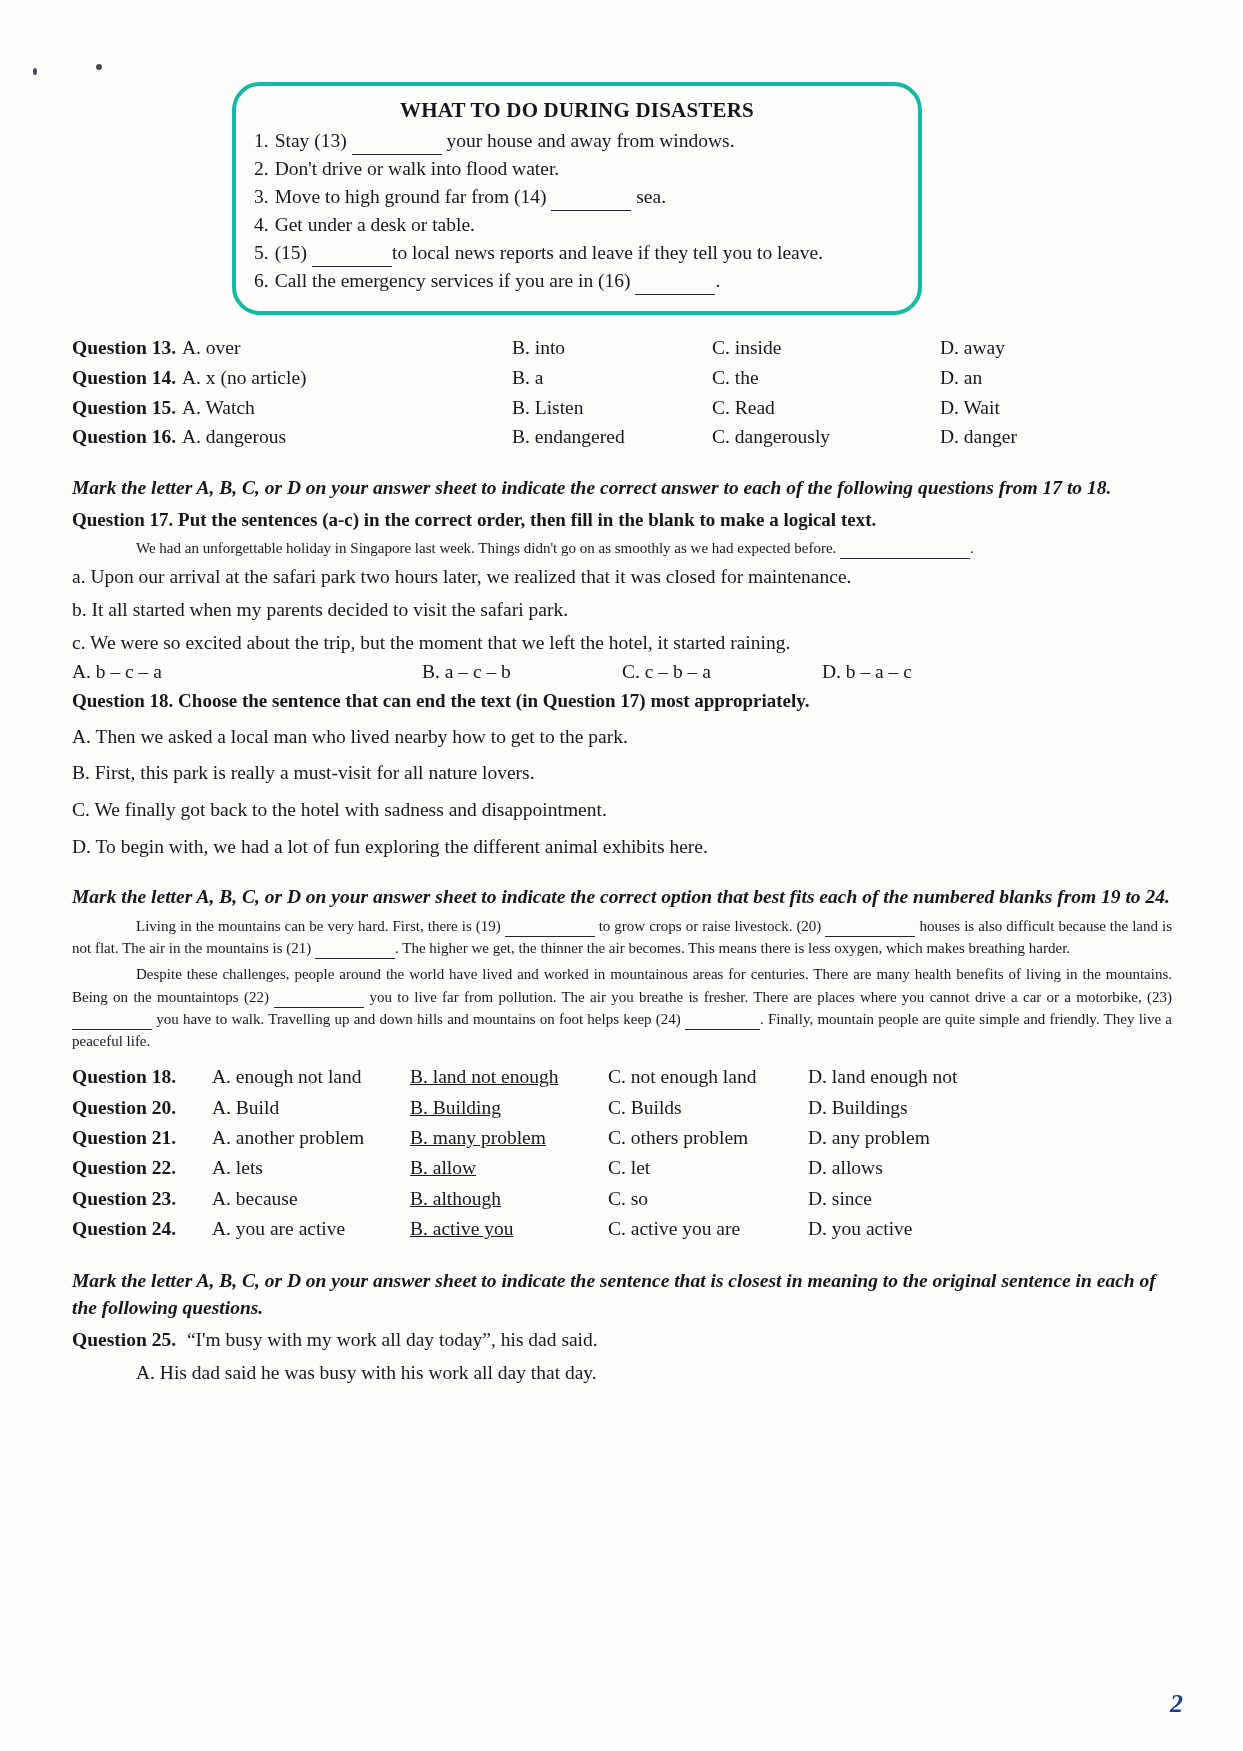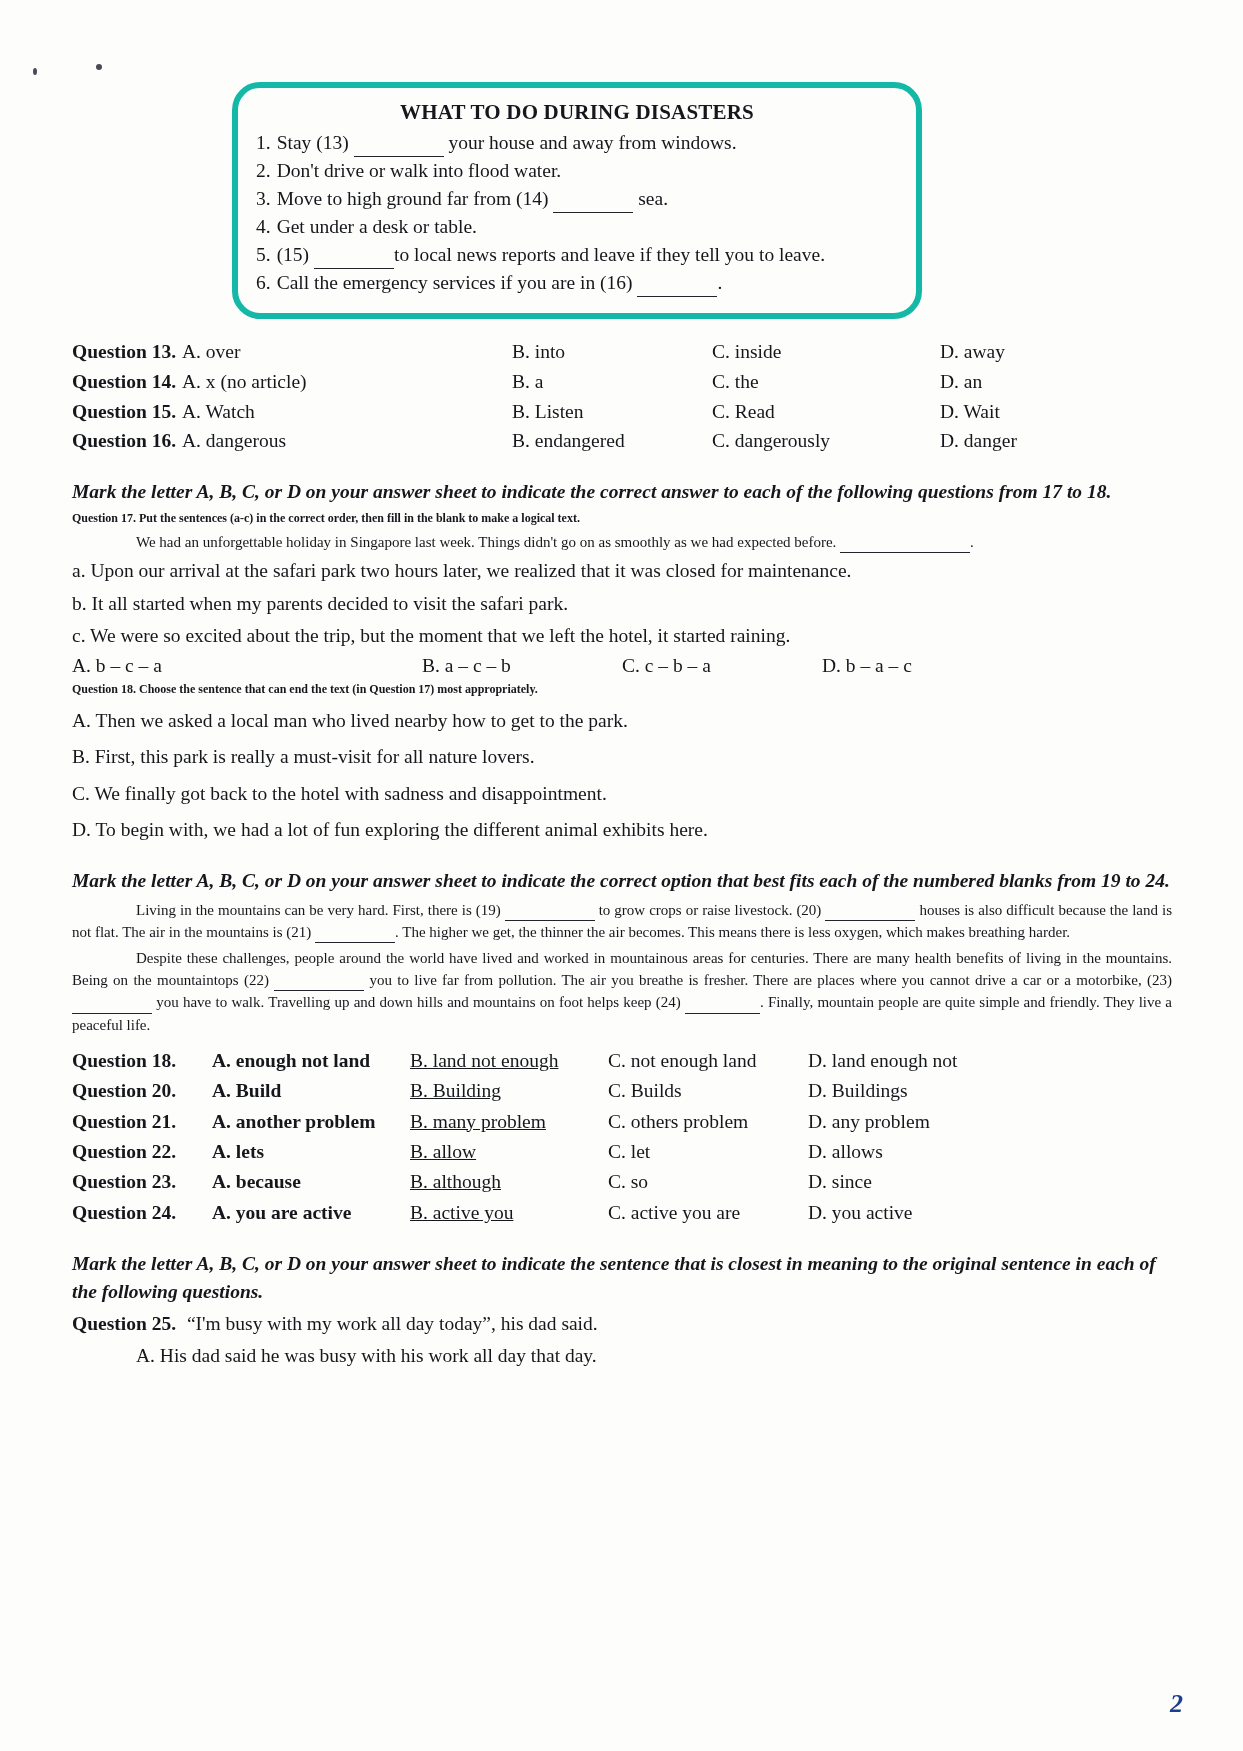--- a/index.html
+++ b/index.html
@@ -26,21 +26,21 @@
     position: absolute;
     left: 72px;
     top: 82px;
     width: 1100px;
   }
 
   
   .box {
     margin-left: 160px;
     width: 690px;
-    border: 6px solid #14b8a6;
+    border: 4px solid #14b8a6;
     border-radius: 28px;
     padding: 10px 18px 16px 18px;
     box-sizing: border-box;
     background: transparent;
   }
   .box-title {
     text-align: center;
     font-weight: bold;
     font-size: 21px;
     letter-spacing: 0.2px;
@@ -65,21 +65,21 @@
   
   .instr {
     font-style: italic;
     font-weight: bold;
     font-size: 19.5px;
     line-height: 1.42;
     margin-top: 22px;
   }
   .qhead {
     font-weight: bold;
-    font-size: 12px;
+    font-size: 19px;
     line-height: 1.45;
     margin-top: 4px;
   }
   p.para {
     font-size: 15px;
     line-height: 1.48;
     margin: 4px 0 0 0;
     text-align: justify;
   }
   p.indent { text-indent: 64px; }
@@ -89,21 +89,21 @@
   .optrow4 > div:nth-child(1) { width: 350px; font-family: Liberation Serif, serif; }
   .optrow4 > div:nth-child(2) { width: 200px; }
   .optrow4 > div:nth-child(3) { width: 200px; }
 
   .ansblock .line { margin-top: 7px; }
 
   
   .qgrid2 { margin-top: 10px; font-size: 19.5px; }
   .qgrid2 .qrow { line-height: 1.56; }
   .qgrid2 .qlabel { width: 140px; }
-  .qgrid2 .c1 { width: 198px; font-weight: bold; }
+  .qgrid2 .c1 { width: 198px; }
   .qgrid2 .c2 { width: 198px; text-decoration: underline; }
   .qgrid2 .c3 { width: 200px; }
 
   .pagenum {
     position: absolute;
     right: 60px;
     bottom: 32px;
     font-size: 26px;
     font-weight: bold;
     font-style: italic;

